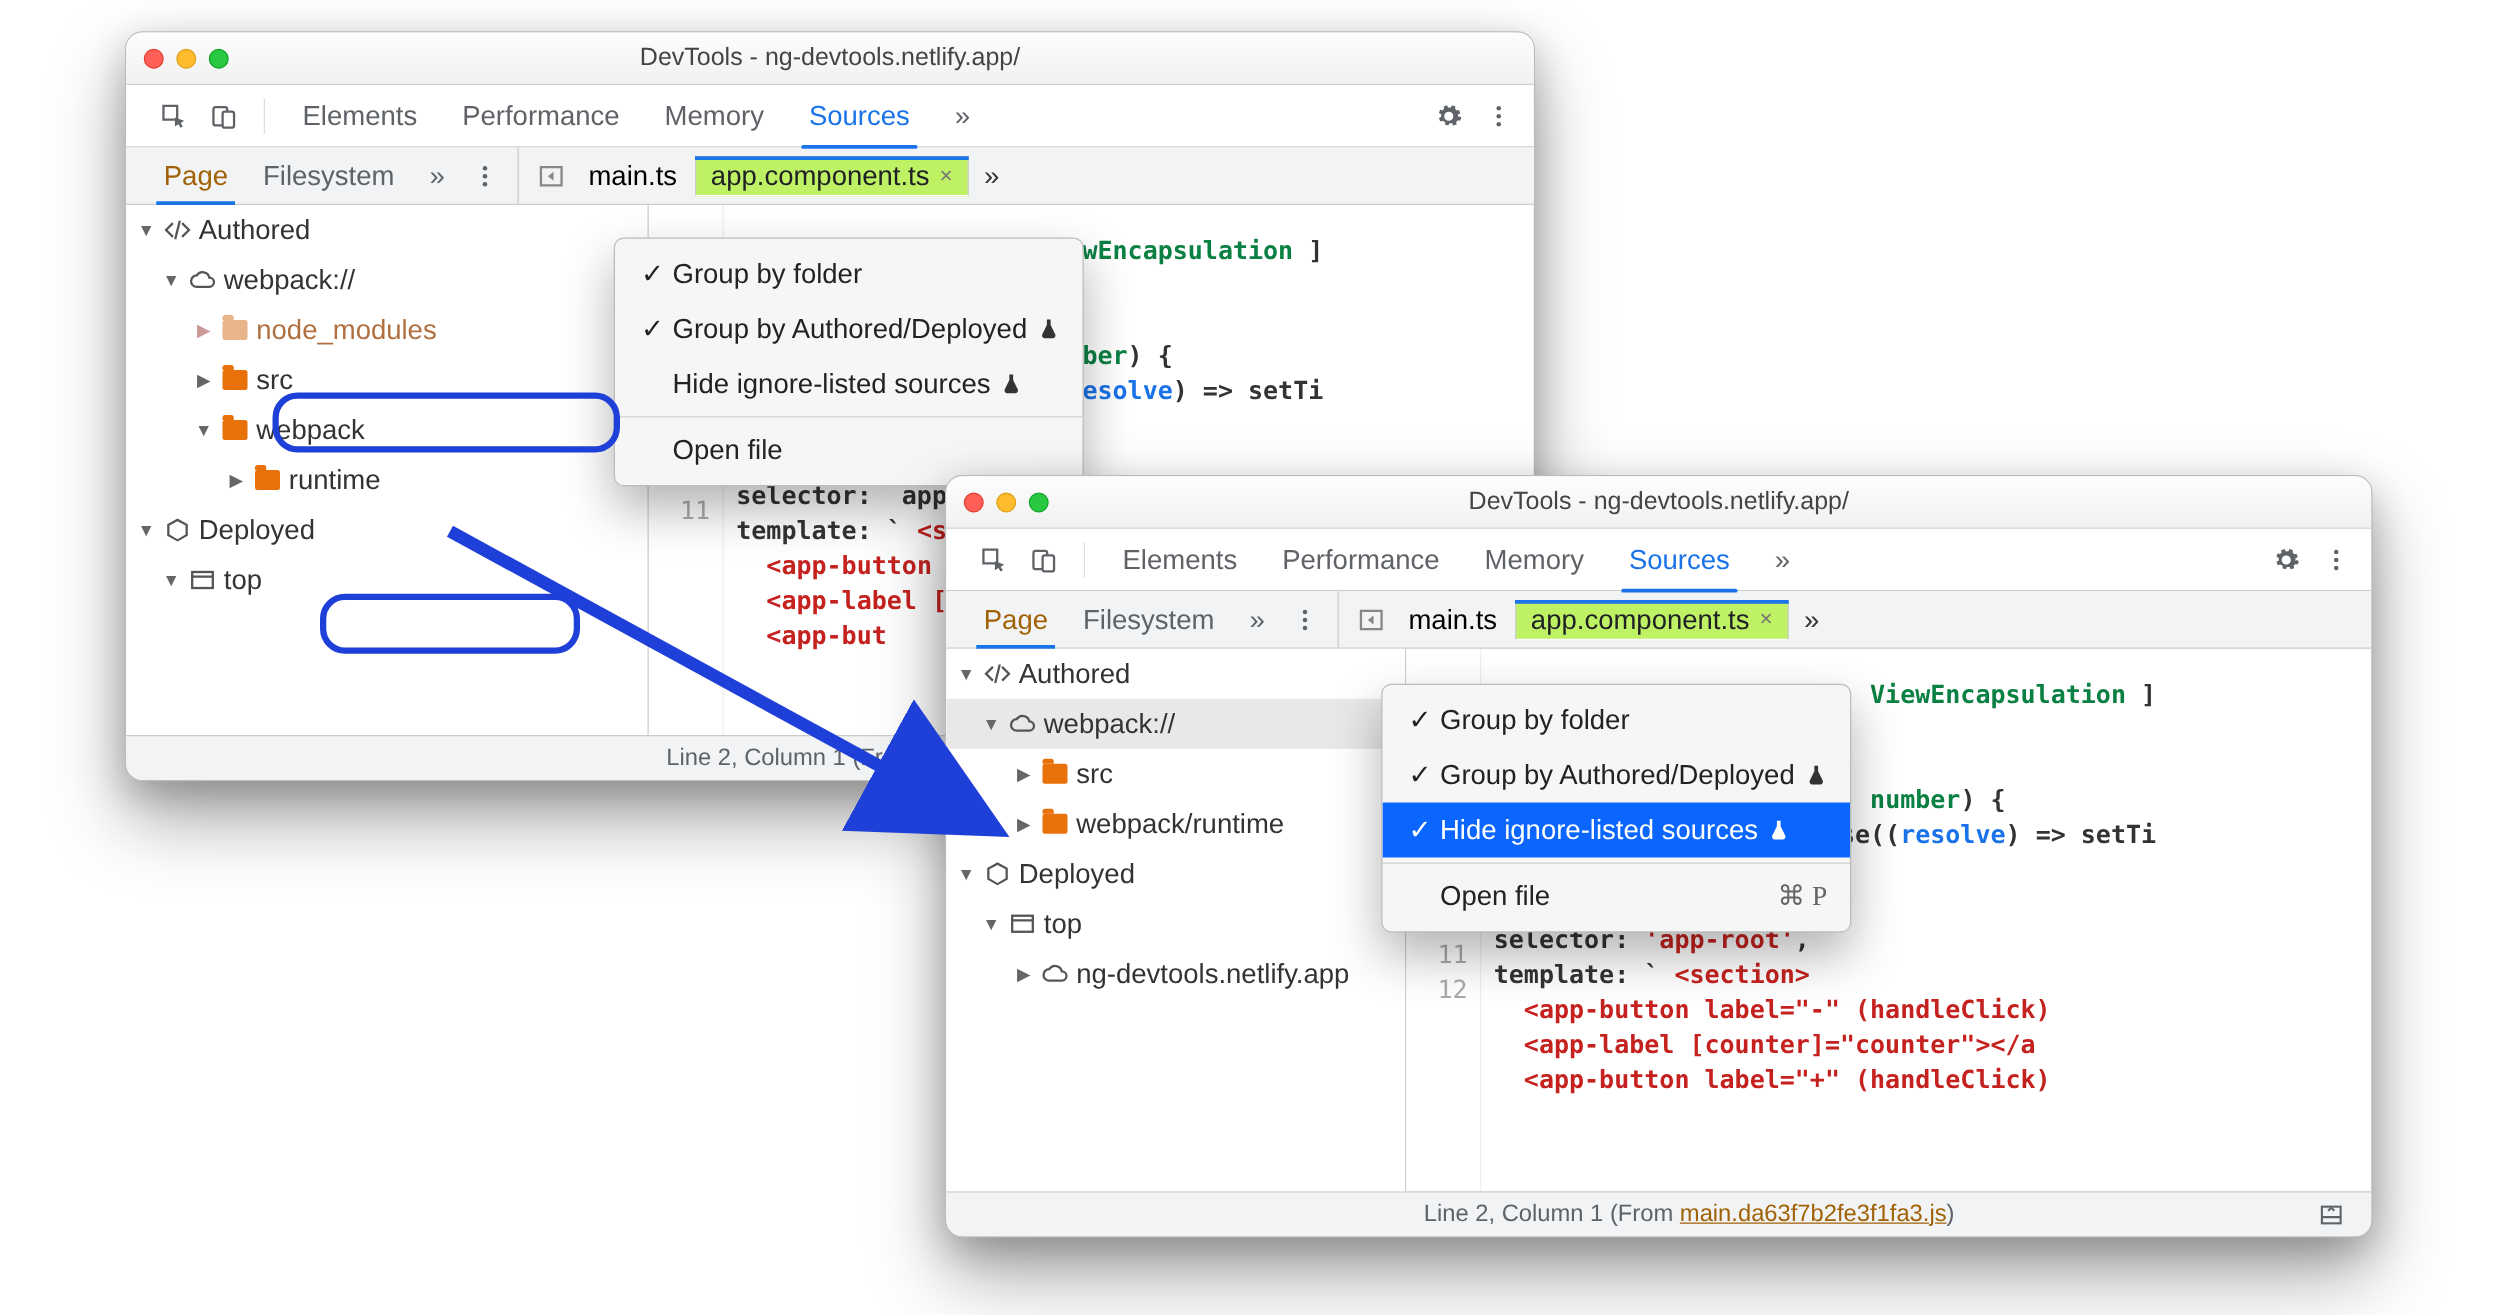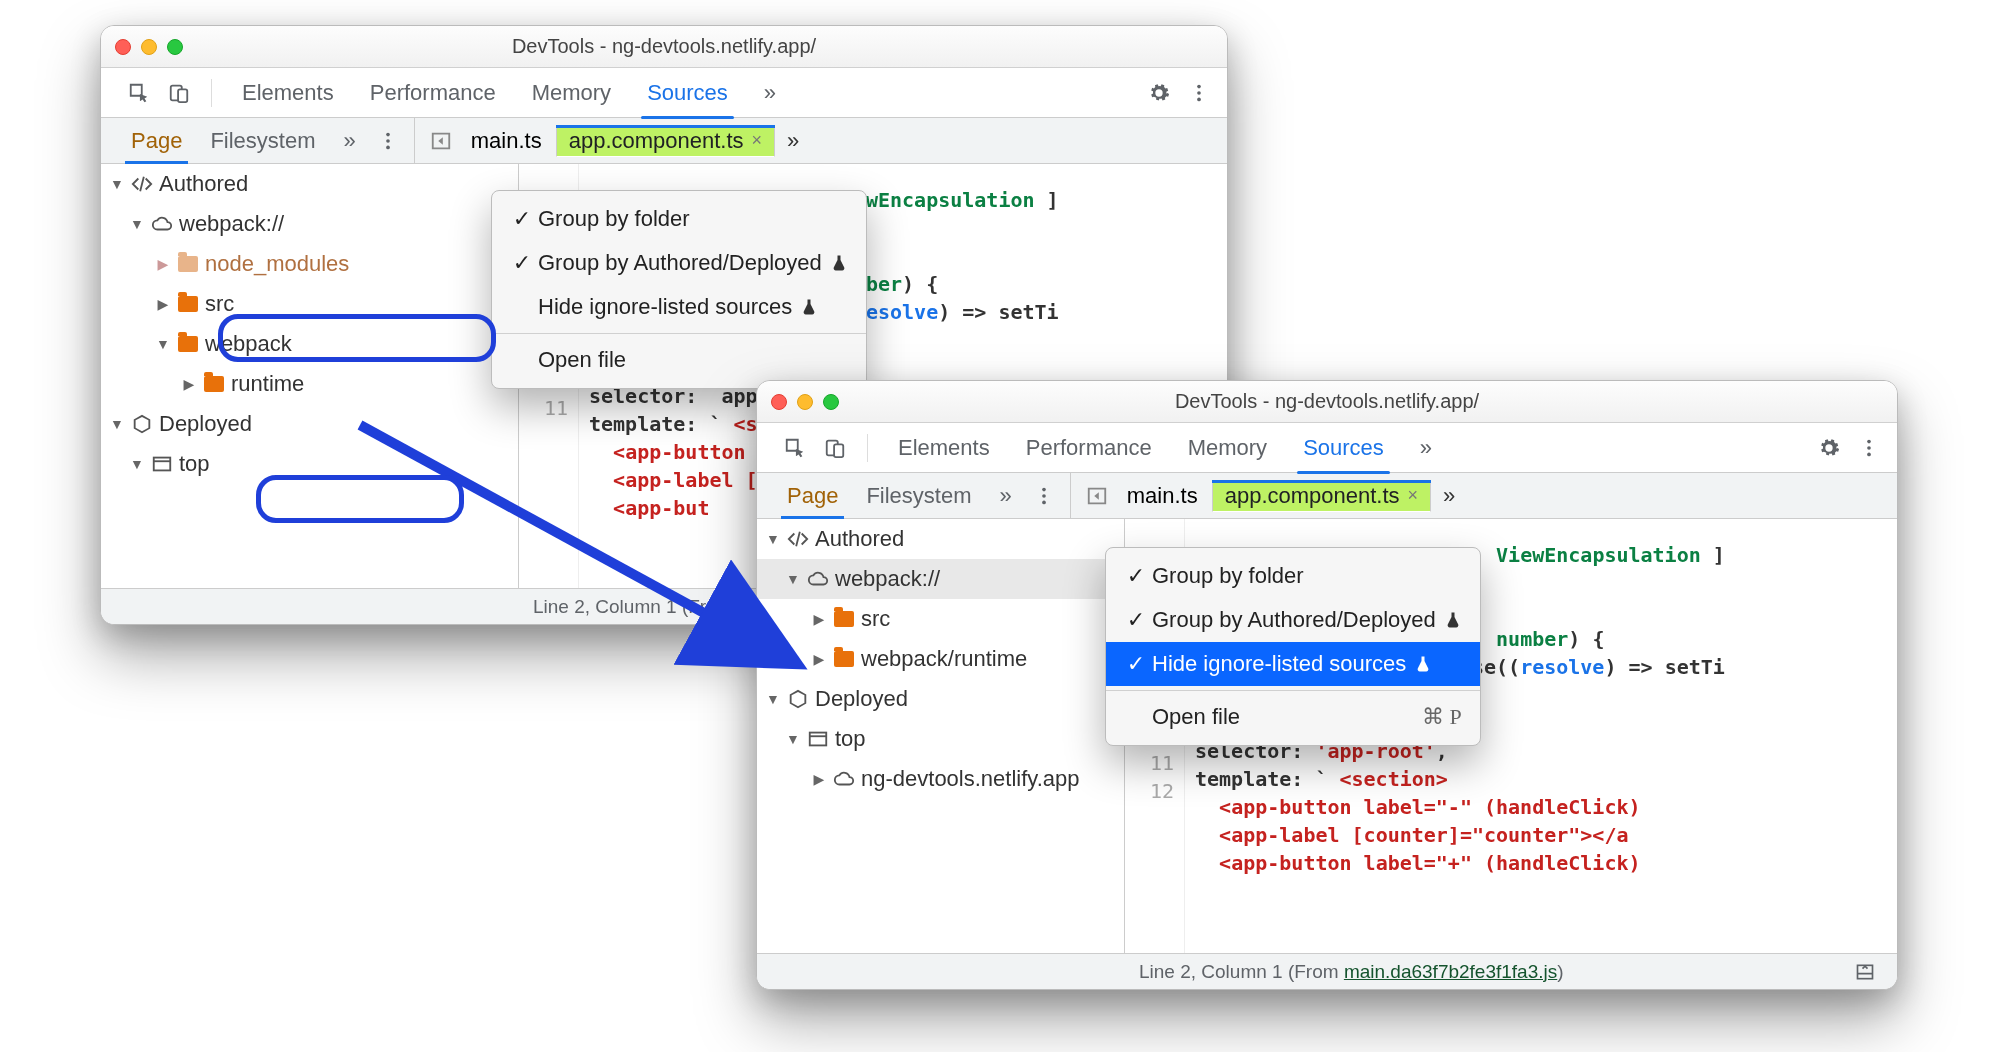--- a/index.html
+++ b/index.html
@@ -89,21 +89,21 @@
   .editor { flex:1; display:flex; overflow:hidden; position:relative; font-family: Menlo, Consolas, monospace; font-size:20px; }
   .gutter { width:60px; text-align:right; color:#aaa; padding:6px 10px 0 0; line-height:28px; background:#fff; border-right:1px solid #eee; }
   .code { flex:1; padding:22px 0 0 10px; line-height:28px; white-space:pre; color:#333; overflow:hidden;font-weight:bold; }
   .tok-kw { color:#1a73e8; }
   .tok-type { color:#0b8043; }
   .tok-str { color:#c5221f; }
   .tok-tag { color:#c5221f; }
   .tok-param { color:#a52714; }
 
   .statusbar { height:36px; border-top:1px solid #ccc; background:#f1f3f4; display:flex; align-items:center; padding:0 14px; color:#5f6368; font-size:19px; justify-content:space-between;}
-  .statusbar a { color:#14532d; text-decoration:underline; }
+  .statusbar a { color:#a16207; text-decoration:underline; }
 
   .ctxmenu { position:absolute; background:#f6f6f6; border:1px solid #bcbcbc; border-radius:8px; box-shadow:0 18px 40px rgba(0,0,0,0.3); min-width:340px; padding:6px 0; overflow:hidden; }
   .back .ctxmenu { left:390px; top:164px; z-index:5; }
   .front .ctxmenu { left:348px; top:166px; z-index:10; }
   .ctxmenu .item { height:44px; display:flex; align-items:center; padding:0 18px; gap:4px; cursor:pointer; color:#222; }
   .ctxmenu .item .chk { width:24px; display:inline-block; text-align:center; }
   .ctxmenu .item.selected { background:#0a66ff; color:#fff; }
   .ctxmenu .item .flask { margin-left:4px; display:inline-flex; }
   .ctxmenu .divider { height:1px; background:#d0d0d0; margin:4px 0; }
   .ctxmenu .item .shortcut { margin-left:auto; font-family: -apple-system; color:#666; }

